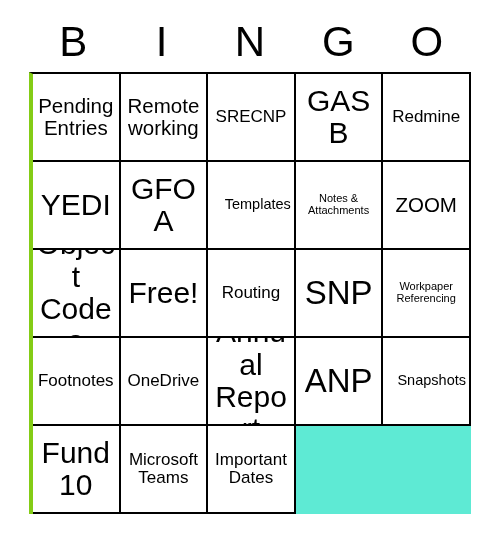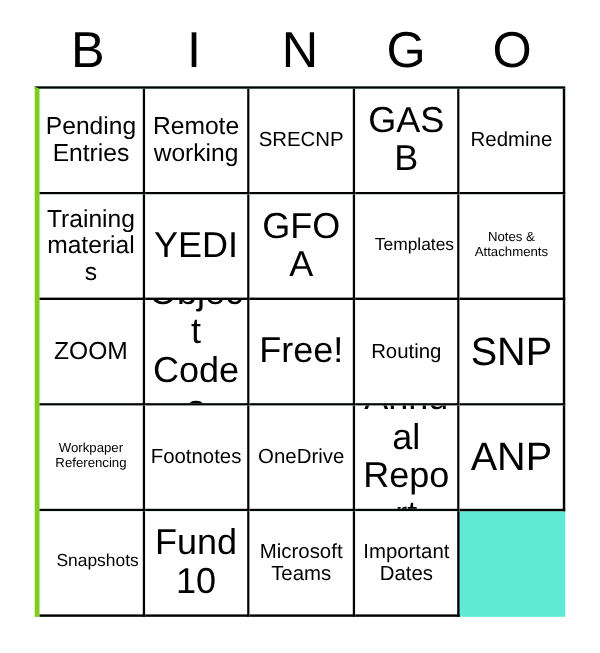--- a/index.html
+++ b/index.html
@@ -110,23 +110,20 @@
         <span class="cell-text fs-md">SRECNP</span>
       </div>
     <div class="cell">
         <span class="cell-text fs-xl">GASB</span>
       </div>
     <div class="cell">
         <span class="cell-text fs-md">Redmine</span>
       </div>
 
     <div class="cell">
-        <span class="cell-text fs-lg">Training materials</span>
-      </div>
-    <div class="cell">
         <span class="cell-text fs-xl">YEDI</span>
       </div>
     <div class="cell">
         <span class="cell-text fs-xl">GFOA</span>
       </div>
     <div class="cell">
         <span class="cell-text fs-sm">Templates</span>
       </div>
     <div class="cell">
         <span class="cell-text fs-xs">Notes &amp; Attachments</span>

